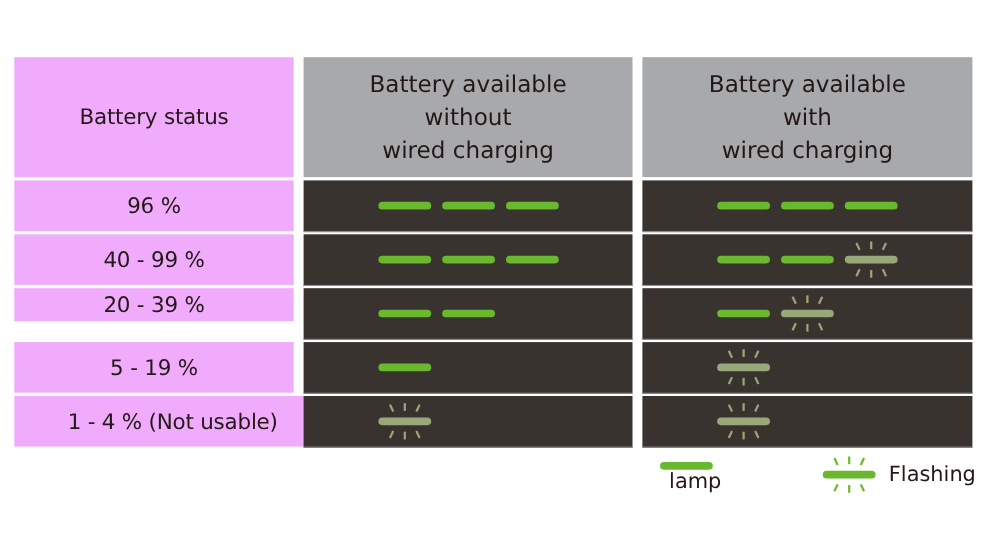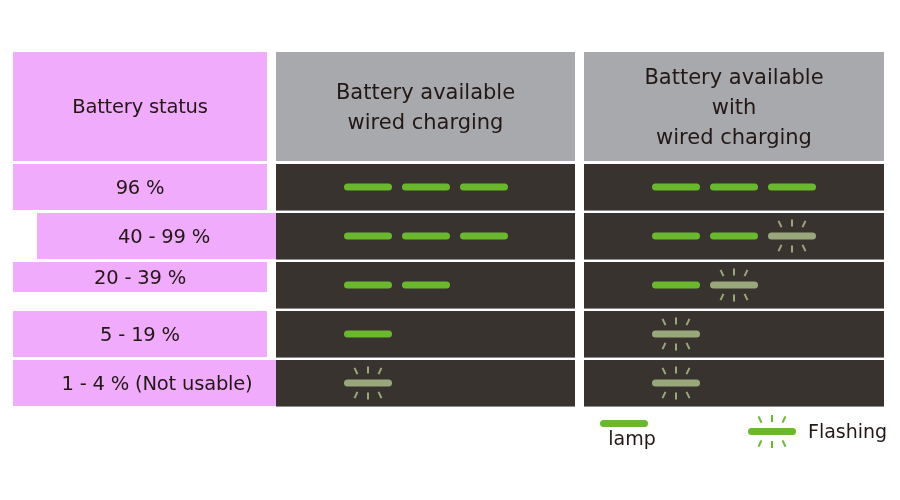--- a/index.html
+++ b/index.html
@@ -22,20 +22,21 @@
     .legend .ray { background: #6ab82e; }
   </style>
 </head>
 <body>
 
 <div class="cell label-cell" style="left:13px;top:52px;width:254px;height:109px;">
   <span>Battery status</span>
 </div>
 <div class="cell head-cell" style="left:276px;top:52px;width:299px;height:109px;">
   <span>Battery available</span>
+  <span>without</span>
   <span>wired charging</span>
 </div>
 <div class="cell head-cell" style="left:584px;top:52px;width:300px;height:109px;">
   <span>Battery available</span>
   <span>with</span>
   <span>wired charging</span>
 </div>
 
 <div id="rows">
     <div class="cell label-cell" style="left: 13px; top: 164px; width: 254px; height: 46px;">
@@ -48,21 +49,21 @@
         <div class="lamp"></div>
       </div>
     </div>
     <div class="cell lamp-cell" style="left: 584px; top: 164px; width: 300px; height: 47px;">
       <div class="lamps" style="left: 68px;">
         <div class="lamp"></div>
         <div class="lamp"></div>
         <div class="lamp"></div>
       </div>
     </div>
-    <div class="cell label-cell" style="left: 13px; top: 213px; width: 254px; height: 46px; margin-left: 24px;">
+    <div class="cell label-cell" style="left: 13px; top: 213px; width: 254px; height: 46px;">
       <span>40 - 99 %</span>
     </div>
     <div class="cell lamp-cell" style="left: 276px; top: 213px; width: 299px; height: 47px;">
       <div class="lamps" style="left: 68px;">
         <div class="lamp"></div>
         <div class="lamp"></div>
         <div class="lamp"></div>
       </div>
     </div>
     <div class="cell lamp-cell" style="left: 584px; top: 213px; width: 300px; height: 47px;">

